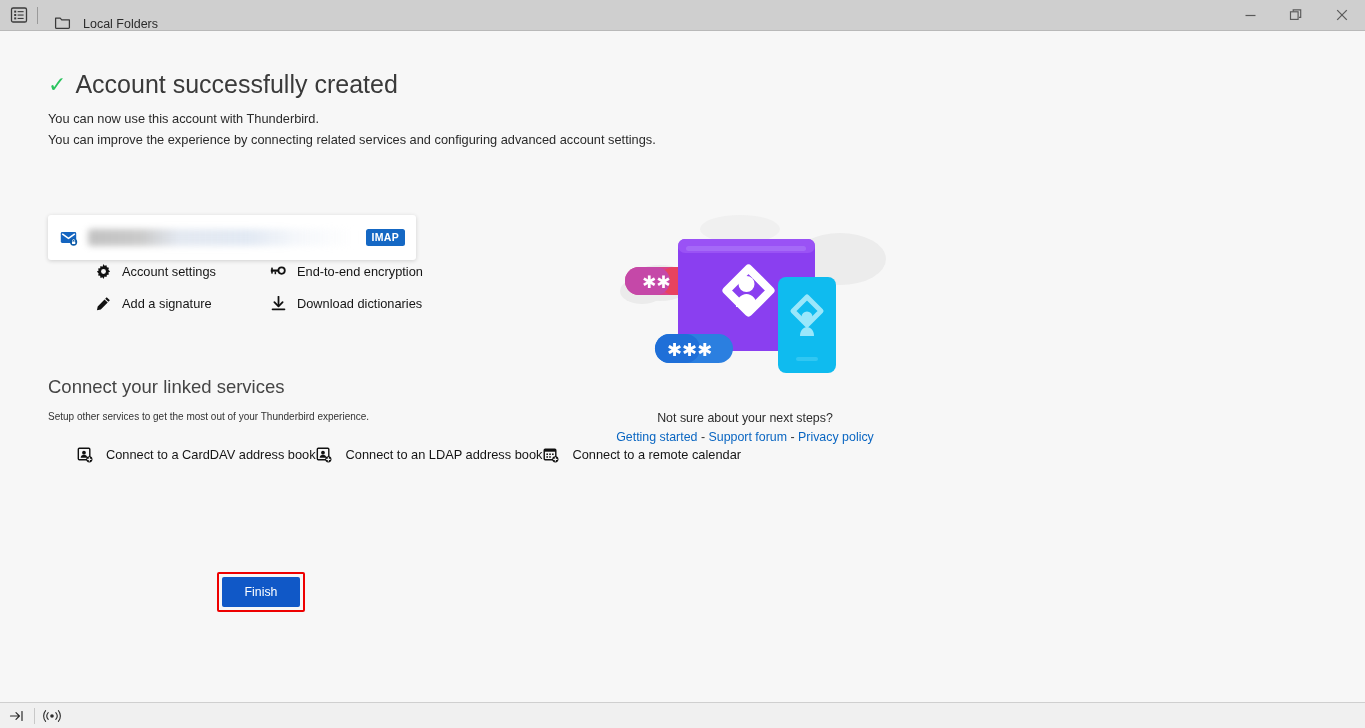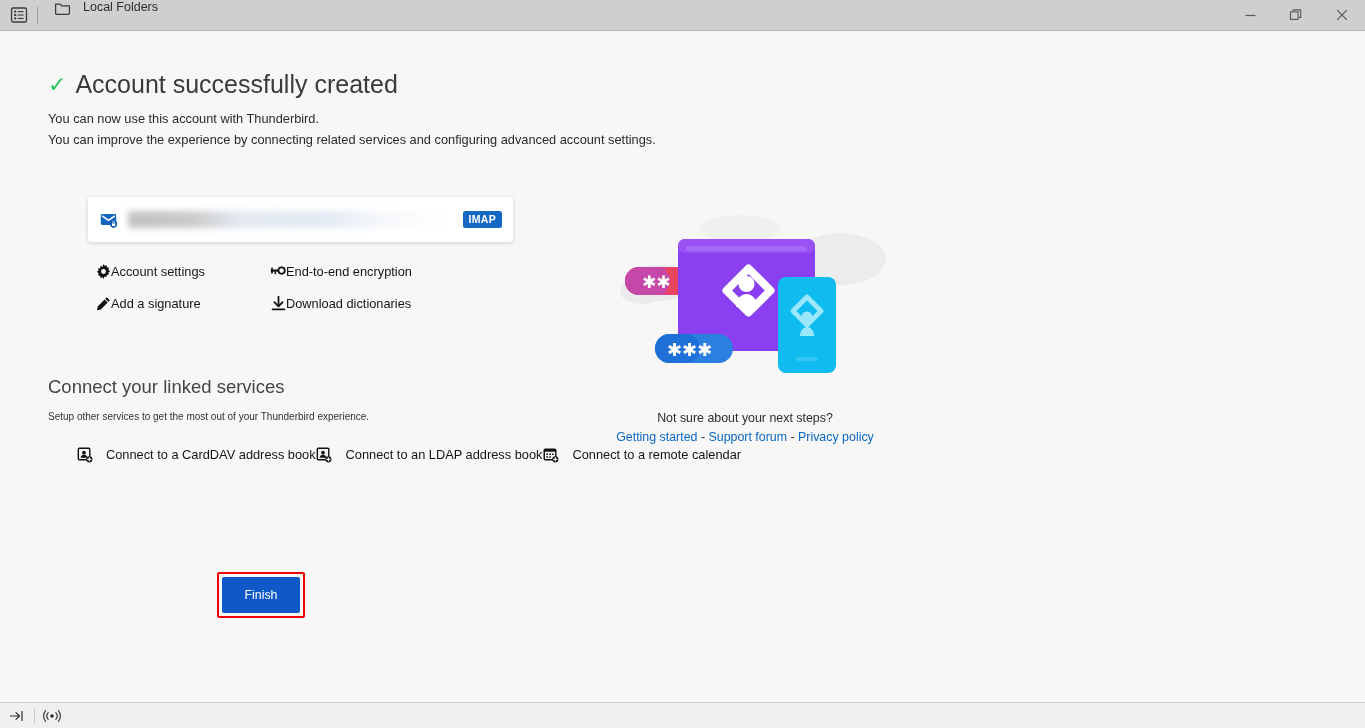--- a/index.html
+++ b/index.html
@@ -36,21 +36,21 @@
     justify-content: center;
   }
   .spaces-sep {
     width: 1px;
     height: 17px;
     background: #9a9a9a;
     align-self: center;
   }
   .tab {
     display: flex;
-    align-items: flex-start;
+    align-items: flex-end;
     height: 31px;
     box-sizing: border-box;
     font-size: 12.5px;
     color: #2b2b2b;
     position: relative;
     padding: 0 12px;
   }
   .tab-local {
     width: 204px;
     padding-left: 16px;
@@ -133,31 +133,30 @@
     left: 48px;
     top: 101px;
     font-size: 12.8px;
     color: #2a2a2a;
   }
 
   
   .acct-card {
     position: absolute;
     left: 48px;
-    top: 166px;
-    width: 425px;
+    top: 184px;
+    width: 368px;
     height: 45px;
     background: #ffffff;
     border-radius: 3px;
     box-shadow: 0 1px 4px rgba(0,0,0,0.16);
     display: flex;
     align-items: center;
     padding: 0 11px 0 12px;
     box-sizing: border-box;
-    margin-left: 40px;
   }
   .acct-mail-icon { width: 18px; height: 18px; flex-shrink: 0; }
   .acct-blur {
     flex: 1;
     height: 17px;
     margin-left: 10px;
     margin-right: 10px;
     border-radius: 3px;
     background: linear-gradient(90deg,
         rgba(120,120,120,0.45) 0%,
@@ -185,20 +184,21 @@
     left: 95px;
     top: 232px;
     display: grid;
     grid-template-columns: 175px auto;
     row-gap: 16px;
     column-gap: 0;
   }
   .action {
     display: flex;
     align-items: center;
+    gap: 11px;
     font-size: 12.8px;
     color: #151515;
     white-space: nowrap;
   }
   .action .ic {
     width: 16px; height: 16px;
     display: flex; align-items: center; justify-content: center;
     flex-shrink: 0;
   }
 
@@ -244,21 +244,21 @@
     left: 217px;
     top: 541px;
     padding: 3px;
     border: 2px solid #ee0000;
     border-radius: 2px;
     background: transparent;
     box-sizing: border-box;
   }
   .finish-btn {
     width: 78px;
-    height: 36px;
+    height: 30px;
     background: #1058c7;
     color: #ffffff;
     font-size: 12.3px;
     font-family: "Liberation Sans", sans-serif;
     border: none;
     border-radius: 2px;
     cursor: pointer;
     display: flex;
     align-items: center;
     justify-content: center;

